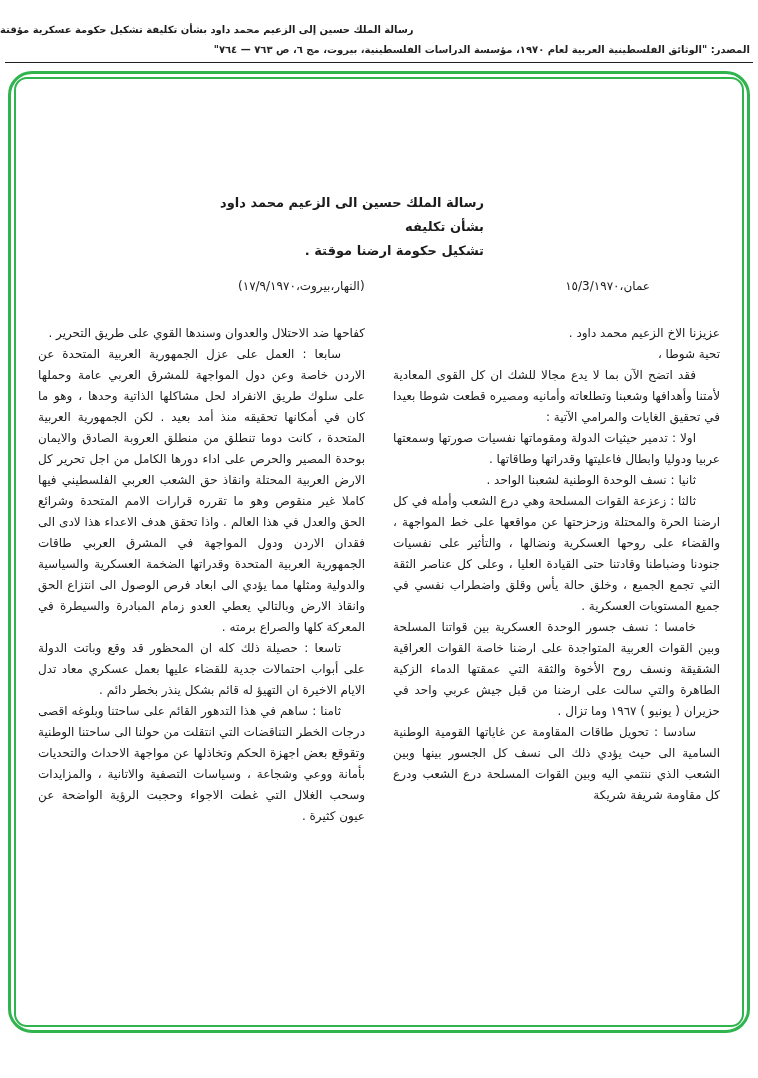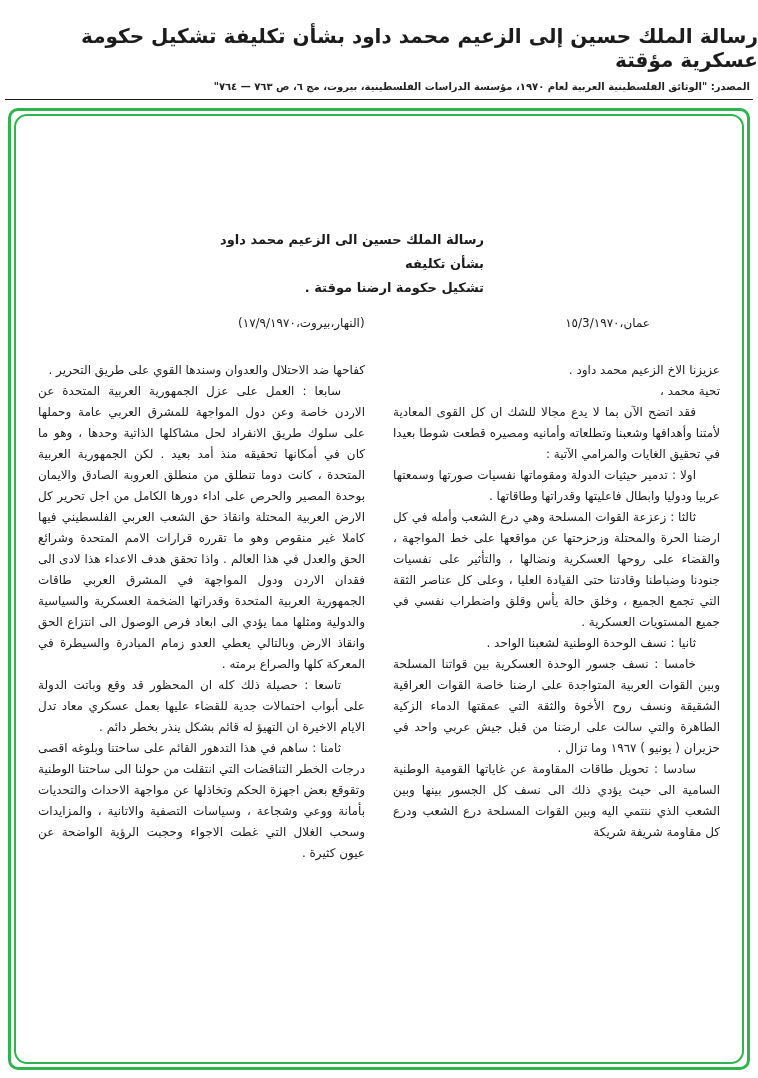--- a/index.html
+++ b/index.html
@@ -8,43 +8,43 @@
     width: 758px;
     height: 1078px;
     overflow: hidden;
     font-family: "DejaVu Sans", sans-serif;
     color: #1c1c1c;
     position: relative;
   }
   .top { padding-top: 24px; }
   .title {
     direction: rtl;
-    text-align: right;
-    font-size: 20px;
+    text-align: left;
+    font-size: 10px;
     font-weight: bold;
     letter-spacing: 0.2px;
   }
   .source {
     direction: rtl;
     text-align: right;
     font-size: 10px;
     font-weight: bold;
     margin: 9px 8px 0 8px;
     color: #222;
   }
   .rule {
     border: none;
     border-top: 1.5px solid #1e1e1e;
     margin: 7px 5px 0 5px;
   }
   .frame-outer {
     margin: 8px 8px 12px 8px;
     height: 962px;
     border: 3px solid #2fb44e;
-    border-radius: 10px;
+    border-radius: 24px;
     padding: 3px;
     background: #ffffff;
   }
   .frame-inner {
     height: 100%;
     border: 2px solid #2fb44e;
     border-radius: 13px;
     padding: 112px 20px 0 20px;
     overflow: hidden;
   }
@@ -103,25 +103,25 @@
 
         <div class="dateline">
           <span class="place">عمان،١٥/3/١٩٧٠</span>
           <span class="pub">(النهار،بيروت،١٧/٩/١٩٧٠)</span>
         </div>
 
         <div class="columns">
 
           <div class="col col-right">
             <p>عزيزنا الاخ الزعيم محمد داود .</p>
-            <p>تحية محمد ،</p>
+            <p>تحية شوطا ،</p>
             <p class="ind">فقد اتضح الآن بما لا يدع مجالا للشك ان كل القوى المعادية لأمتنا وأهدافها وشعبنا وتطلعاته وأمانيه ومصيره قطعت شوطا بعيدا في تحقيق الغايات والمرامي الآتية :</p>
             <p class="ind">اولا : تدمير حيثيات الدولة ومقوماتها نفسيات صورتها وسمعتها عربيا ودوليا وابطال فاعليتها وقدراتها وطاقاتها .</p>
+            <p class="ind">ثانيا : نسف الوحدة الوطنية لشعبنا الواحد .</p>
             <p class="ind">ثالثا : زعزعة القوات المسلحة وهي درع الشعب وأمله في كل ارضنا الحرة والمحتلة وزحزحتها عن مواقعها على خط المواجهة ، والقضاء على روحها العسكرية ونضالها ، والتأثير على نفسيات جنودنا وضباطنا وقادتنا حتى القيادة العليا ، وعلى كل عناصر الثقة التي تجمع الجميع ، وخلق حالة يأس وقلق واضطراب نفسي في جميع المستويات العسكرية .</p>
-            <p class="ind">ثانيا : نسف الوحدة الوطنية لشعبنا الواحد .</p>
             <p class="ind">خامسا : نسف جسور الوحدة العسكرية بين قواتنا المسلحة وبين القوات العربية المتواجدة على ارضنا خاصة القوات العراقية الشقيقة ونسف روح الأخوة والثقة التي عمقتها الدماء الزكية الطاهرة والتي سالت على ارضنا من قبل جيش عربي واحد في حزيران ( يونيو ) ١٩٦٧ وما تزال .</p>
             <p class="ind">سادسا : تحويل طاقات المقاومة عن غاياتها القومية الوطنية السامية الى حيث يؤدي ذلك الى نسف كل الجسور بينها وبين الشعب الذي ننتمي اليه وبين القوات المسلحة درع الشعب ودرع كل مقاومة شريفة شريكة</p>
           </div>
 
           <div class="col col-left">
             <p>كفاحها ضد الاحتلال والعدوان وسندها القوي على طريق التحرير .</p>
             <p class="ind">سابعا : العمل على عزل الجمهورية العربية المتحدة عن الاردن خاصة وعن دول المواجهة للمشرق العربي عامة وحملها على سلوك طريق الانفراد لحل مشاكلها الذاتية وحدها ، وهو ما كان في أمكانها تحقيقه منذ أمد بعيد . لكن الجمهورية العربية المتحدة ، كانت دوما تنطلق من منطلق العروبة الصادق والايمان بوحدة المصير والحرص على اداء دورها الكامل من اجل تحرير كل الارض العربية المحتلة وانقاذ حق الشعب العربي الفلسطيني فيها كاملا غير منقوص وهو ما تقرره قرارات الامم المتحدة وشرائع الحق والعدل في هذا العالم . واذا تحقق هدف الاعداء هذا لادى الى فقدان الاردن ودول المواجهة في المشرق العربي طاقات الجمهورية العربية المتحدة وقدراتها الضخمة العسكرية والسياسية والدولية ومثلها مما يؤدي الى ابعاد فرص الوصول الى انتزاع الحق وانقاذ الارض وبالتالي يعطي العدو زمام المبادرة والسيطرة في المعركة كلها والصراع برمته .</p>
             <p class="ind">تاسعا : حصيلة ذلك كله ان المحظور قد وقع وباتت الدولة على أبواب احتمالات جدية للقضاء عليها بعمل عسكري معاد تدل الايام الاخيرة ان التهيؤ له قائم بشكل ينذر بخطر دائم .</p>
             <p class="ind">ثامنا : ساهم في هذا التدهور القائم على ساحتنا وبلوغه اقصى درجات الخطر التناقضات التي انتقلت من حولنا الى ساحتنا الوطنية وتقوقع بعض اجهزة الحكم وتخاذلها عن مواجهة الاحداث والتحديات بأمانة ووعي وشجاعة ، وسياسات التصفية والاتانية ، والمزايدات وسحب الغلال التي غطت الاجواء وحجبت الرؤية الواضحة عن عيون كثيرة .</p>
           </div>

